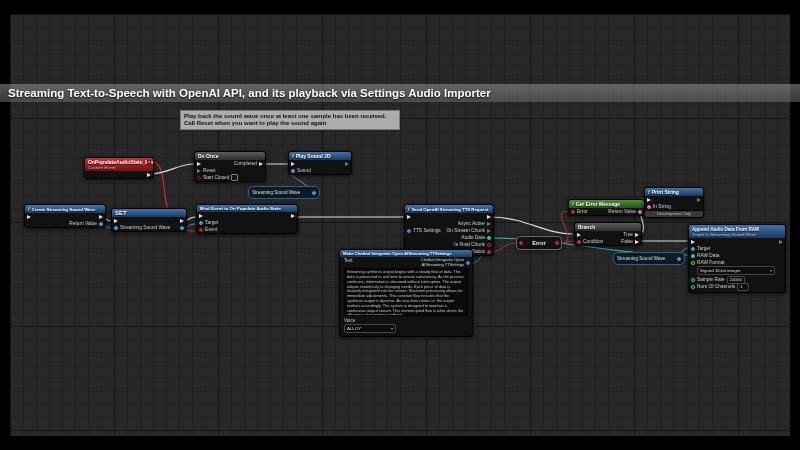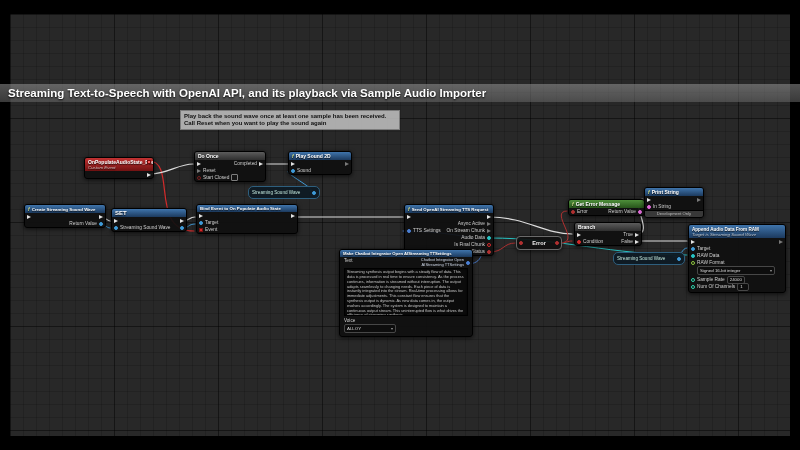--- a/index.html
+++ b/index.html
@@ -56,21 +56,21 @@
   .mkout{width:62px;text-align:right;font-size:4px;line-height:4.6px;color:#cfd8e8;display:flex;align-items:center;gap:2px;}
   .lbl{font-size:4.6px;color:#cfcfcf;}
   .delpin{position:absolute;top:2px;right:2px;width:4px;height:4px;background:#ff5a5a;border:1px solid #6d0c0c;box-sizing:border-box;}
 </style>
 </head>
 <body>
 
 <div id="stage">
   <div id="graph"></div>
 
-  <div id="banner">Streaming Text-to-Speech with OpenAI API, and its playback via Sample Audio Importer</div>
+  <div id="banner">Streaming Text-to-Speech with OpenAI API, and its playback via Settings Audio Importer</div>
 
   <div id="comment">
     <div>Play back the sound wave once at least one sample has been received.</div>
     <div>Call Reset when you want to play the sound again</div>
   </div>
 
   <svg class="wires" width="800" height="450" viewBox="0 0 800 450">
     <g fill="none" stroke-linecap="round">
       <path d="M149,161 C177,161 149,231 194,231" stroke="#d22b2b" stroke-width="1.2"></path>
       <path d="M150,174 C168,174 178,164 193,164" stroke="#dcdcdc" stroke-width="1.2"></path>

